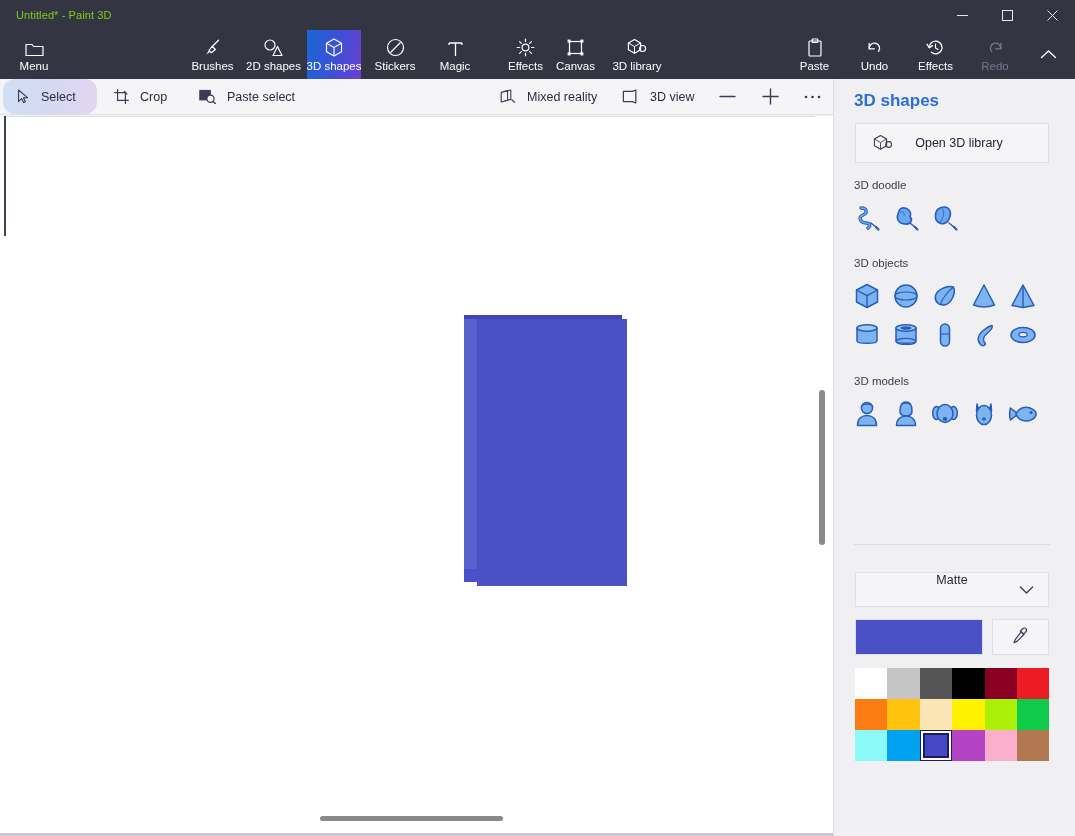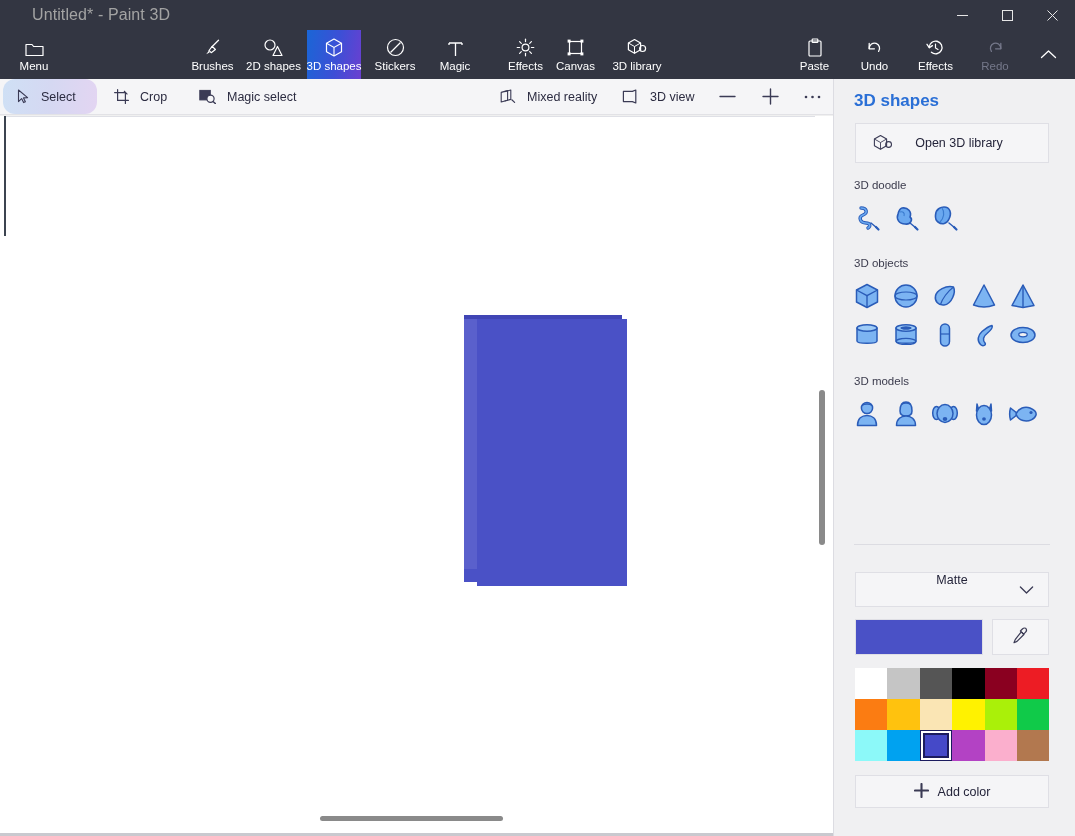--- a/index.html
+++ b/index.html
@@ -17,24 +17,23 @@
 
   
   .titlebar {
     position: absolute; left: 0; top: 0; width: 1075px; height: 30px;
     background: #333642;
     display: flex; align-items: center;
   }
   .title-text {
     position: absolute; left: 16px; top: 0; height: 30px;
     line-height: 30px;
-    color: #a3a3a3; font-size: 16px;
+    color: #84cc16; font-size: 11px;
     letter-spacing: .1px;
     white-space: nowrap;
-    margin-left: 16px;
   }
   .wincontrols {
     position: absolute; right: 0; top: 0; height: 30px;
     display: flex;
   }
   .winbtn {
     width: 45px; height: 30px;
     display: flex; align-items: center; justify-content: center;
     color: #e6e6e6;
   }
@@ -416,21 +415,21 @@
     </div>
 
     <div class="subitem" style="left:185px;width:126px;">
       <span class="sicon">
         <svg width="17" height="15" viewBox="0 0 17 15">
             <rect x="0.8" y="1.4" width="10.5" height="9.5" fill="#3b3b55" stroke="#3b3b55" stroke-width="1"></rect>
             <circle cx="11.5" cy="9.8" r="3.6" fill="#f5f5f7" stroke="#3b3b55" stroke-width="1.2"></circle>
             <path d="M14 12.4 L16.4 14.6" stroke="#3b3b55" stroke-width="1.4" stroke-linecap="round"></path>
           </svg>
       </span>
-      <span>Magic select</span>
+      <span>Paste select</span>
     </div>
 
     <div class="subitem" style="left:484px;width:112px;">
       <span class="sicon">
         <svg width="18" height="15" viewBox="0 0 18 15">
             <path d="M3.2 3.4 L9.6 1.6 L9.6 11.2 L3.2 13 Z" fill="none" stroke="#3b3b55" stroke-width="1.1" stroke-linejoin="round"></path>
             <path d="M6.6 2.6 L12.8 1 L12.8 10.4 L6.6 12" fill="none" stroke="#3b3b55" stroke-width="1.1" stroke-linejoin="round"></path>
             <path d="M13.8 10.8 L16.6 13.4" stroke="#3b3b55" stroke-width="1.2" stroke-linecap="round"></path>
           </svg>
       </span>
@@ -682,23 +681,14 @@
         <div class="swatch" style="background: rgb(170, 240, 9);"></div>
         <div class="swatch" style="background: rgb(16, 202, 73);"></div>
         <div class="swatch" style="background: rgb(140, 249, 249);"></div>
         <div class="swatch" style="background: rgb(0, 162, 240);"></div>
         <div class="swatch selected" style="background: rgb(69, 73, 200);"></div>
         <div class="swatch" style="background: rgb(179, 66, 196);"></div>
         <div class="swatch" style="background: rgb(251, 175, 205);"></div>
         <div class="swatch" style="background: rgb(178, 120, 79);"></div>
       </div>
 
-    <div class="add-color-btn">
-      <span>
-        <svg width="15" height="15" viewBox="0 0 15 15">
-            <line x1="7.5" y1="1" x2="7.5" y2="14" stroke="#3b3b55" stroke-width="2.1" stroke-linecap="round"></line>
-            <line x1="1" y1="7.5" x2="14" y2="7.5" stroke="#3b3b55" stroke-width="2.1" stroke-linecap="round"></line>
-          </svg>
-      </span>
-      <span>Add color</span>
-    </div>
   </div>
 </div>
 
 </body></html>

